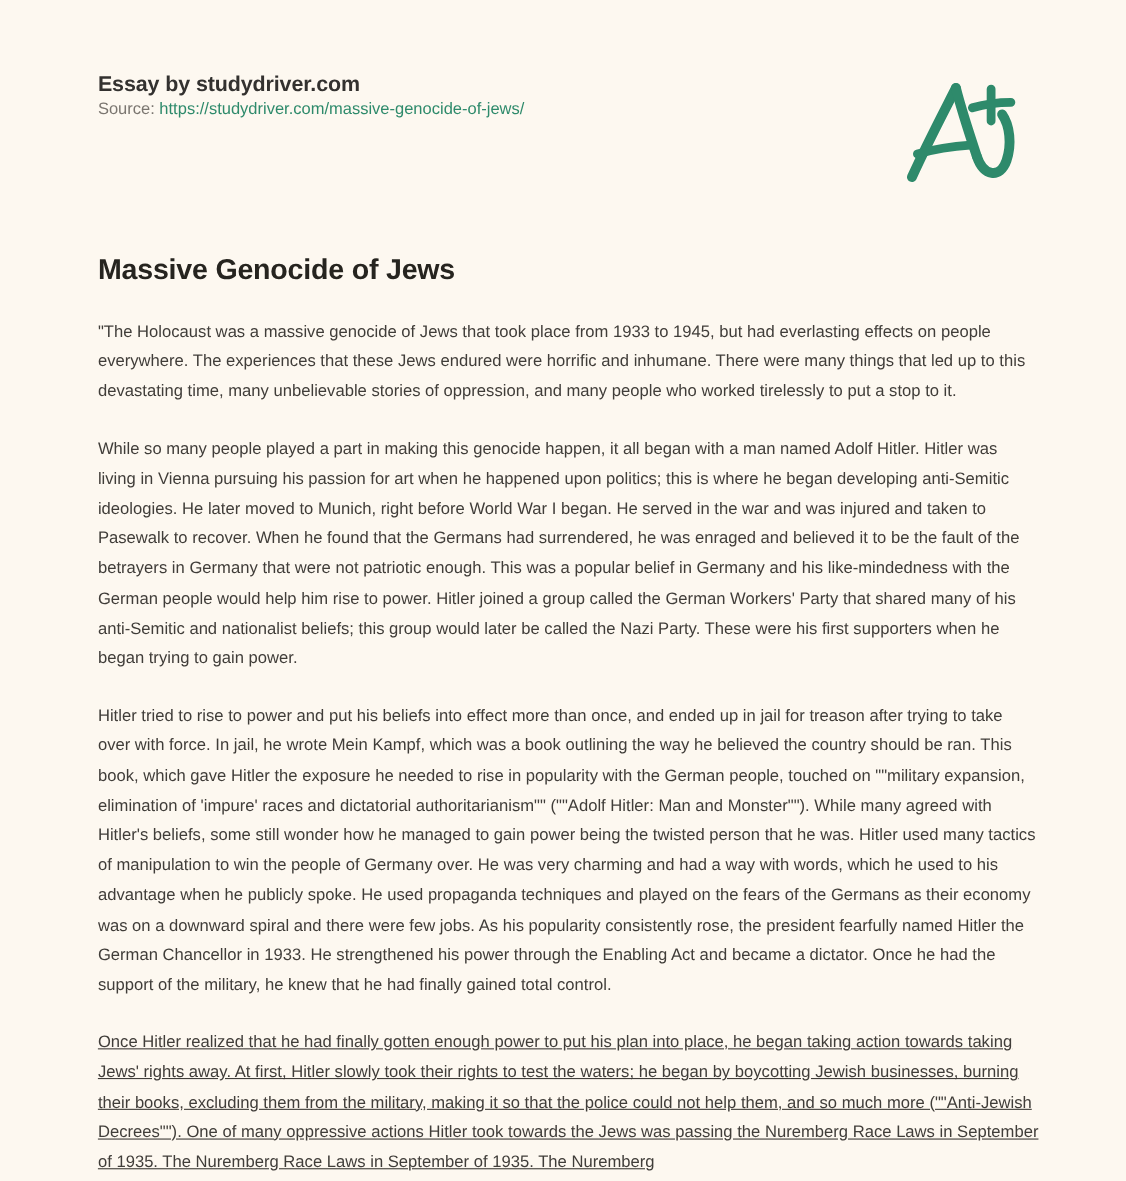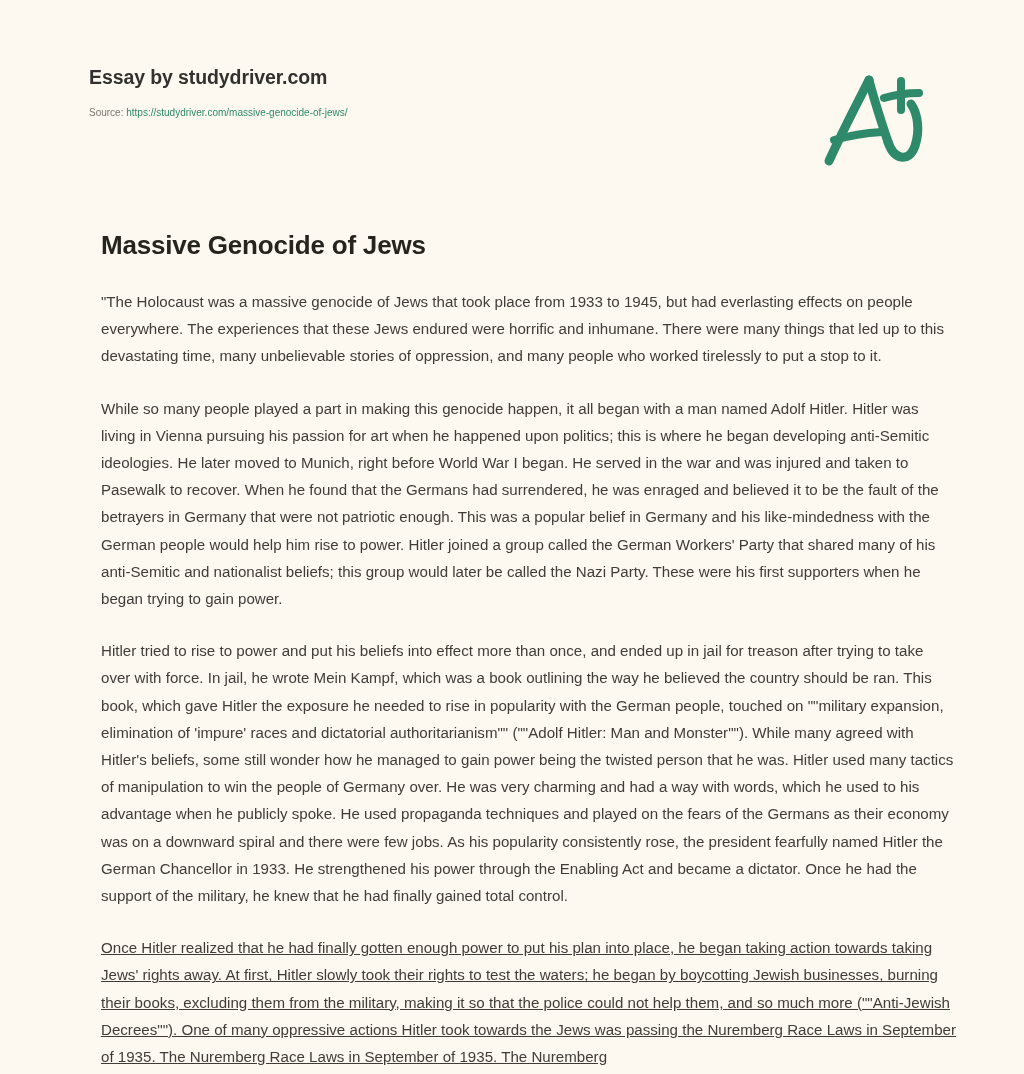--- a/index.html
+++ b/index.html
@@ -42,22 +42,21 @@
   .brand-title {
     font-size: 19.5px;
     font-weight: bold;
     letter-spacing: -0.1px;
     color: #33312f;
     line-height: 26px;
     white-space: nowrap;
   }
 
   .source-line {
-    margin-top: 13px;
-    font-size: 10px;
+    font-size: 15px;
     line-height: 20px;
     color: #7b7670;
     white-space: nowrap;
   }
 
   .source-label {
     color: #7b7670;
   }
 
   .source-url {
@@ -78,21 +77,20 @@
     width: 130px;
     height: 120px;
   }
 
   
   .article {
     position: absolute;
     left: 89px;
     top: 228px;
     width: 856px;
-    margin-left: 12px;
   }
 
   .article-title {
     font-size: 26px;
     font-weight: 600;
     line-height: 34px;
     letter-spacing: -0.2px;
     color: #26241f;
     margin: 0 0 26px 0;
   }

